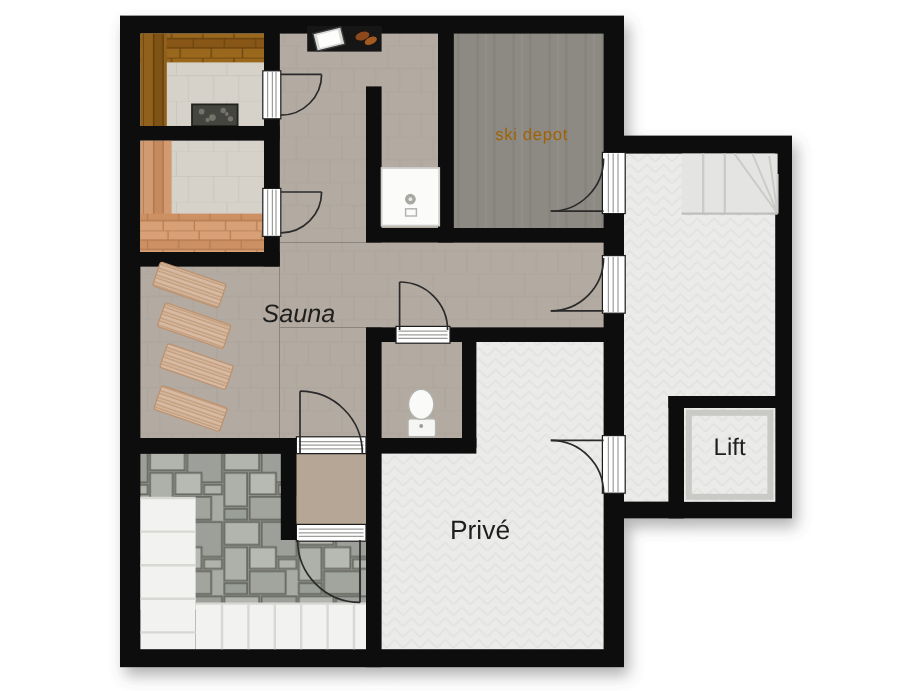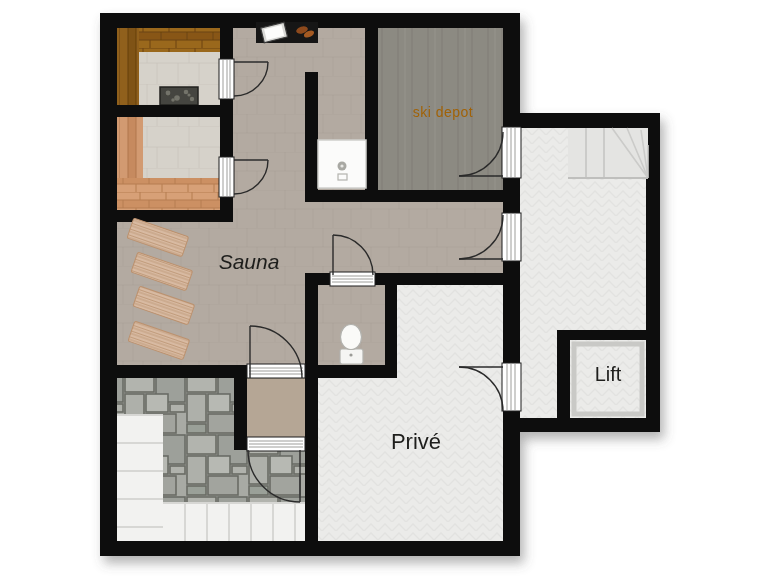--- a/index.html
+++ b/index.html
@@ -13,21 +13,21 @@
   .stage svg{position:absolute;left:0;top:0;}
   .room-label{
     position:absolute;
     transform:translate(-50%,-50%);
     color:#1e1e1c;
     white-space:nowrap;
     user-select:none;
   }
   .lbl-sauna{left:249px;top:262px;font-size:21px;font-style:italic;}
   .lbl-skidepot{left:443px;top:112px;font-size:14px;color:#a16207;letter-spacing:.5px;}
-  .lbl-prive{left:400px;top:442px;font-size:22px;margin-left:16px;}
+  .lbl-prive{left:400px;top:442px;font-size:22px;}
   .lbl-lift{left:608px;top:374px;font-size:20px;}
 </style>
 </head>
 <body>
 
 <div class="stage">
 
 <svg width="767" height="576" viewBox="0 0 767 576">
   <defs>
     <filter id="bshadow" x="-5%" y="-5%" width="112%" height="112%">

